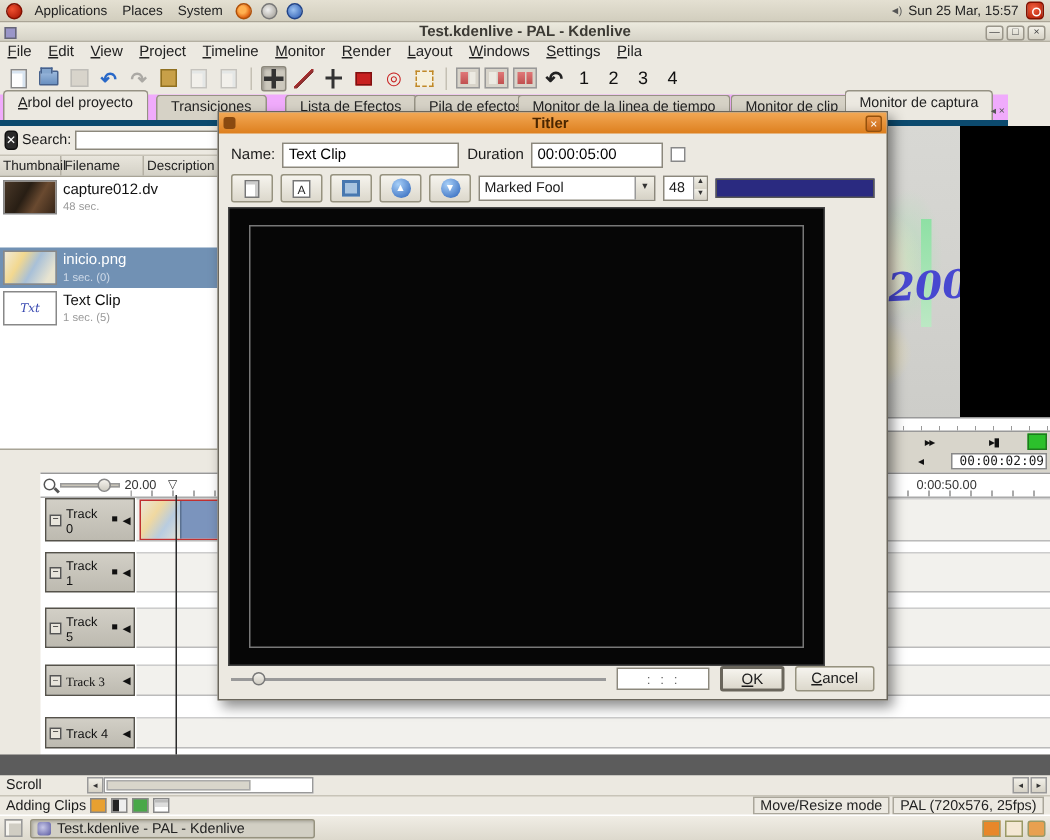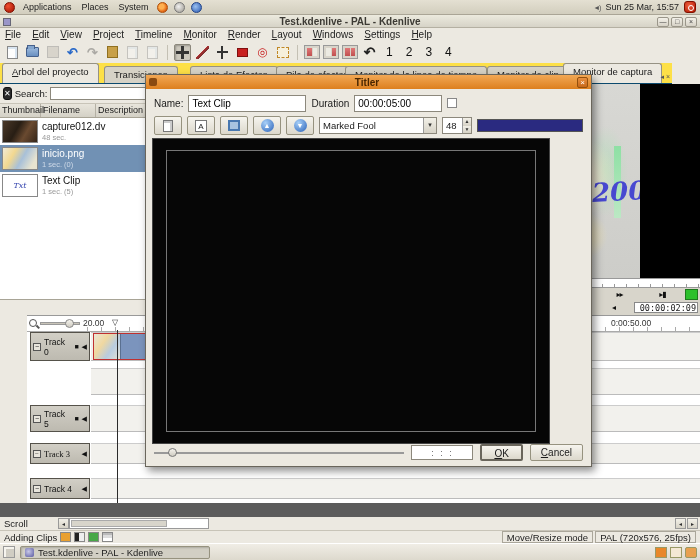--- a/index.html
+++ b/index.html
@@ -53,36 +53,36 @@
   .i-rec { width:11px; height:9px; background:#c82020; border:1px solid #801010; }
   .i-circ { color:#c82020; font-size:12px; }
   .i-sel { width:12px; height:11px; border:1px dashed #c08828; background:#f6f0dc; }
   .i-layout { width:16px; height:14px; background:#d8d4ca; border:1px solid #999; display:flex; gap:1px; padding:2px; }
   .i-layout i { flex:1; background:linear-gradient(#e07878,#c05050); }
   .i-layout i.lt { background:#eceae2; }
   .i-back { color:#222; font-size:14px; font-weight:bold; }
   .tnum { font-size:12px; color:#111; padding:0 5px; }
 
   
-  .tabrow { position:absolute; left:0; top:63px; width:672px; height:21px; background:#fde047; border-bottom:1px solid #0c4a6e; }
+  .tabrow { position:absolute; left:0; top:63px; width:672px; height:21px; background:#f0abfc; border-bottom:4px solid #0c4a6e; }
   .tab { position:absolute; bottom:0; height:17px; padding:2px 9px 0; font-size:9.5px; color:#222; background:#d6d2c6; border:1px solid #969284; border-bottom:none; border-radius:3px 3px 0 0; }
   .tab.active { height:20px; background:#ece9e1; font-size:9.5px; }
   .dockctl { position:absolute; right:2px; bottom:2px; font-size:7px; color:#555; }
 
   
   .ppanel { position:absolute; left:0; top:84px; width:146px; height:216px; background:#fff; border-right:1px solid #a8a496; border-bottom:1px solid #a8a496; }
   .searchrow { height:20px; background:#ece9e1; display:flex; align-items:center; gap:3px; padding:0 3px; border-bottom:1px solid #c8c4b8; }
   .clrbtn { width:14px; height:13px; background:#2a2a2a; border:1px solid #111; border-radius:3px; color:#fff; font-size:8px; line-height:11px; text-align:center; }
   .slabel { font-size:9.5px; }
   .sinput { flex:1; height:13px; border:1px solid #8c887c; background:#fff; font-size:9px; padding:0 2px; font-family:"Liberation Sans", sans-serif; }
   .phead { height:14px; background:linear-gradient(#e8e5dc,#d4d1c6); border-bottom:1px solid #a8a496; display:flex; font-size:9px; color:#222; }
   .phead span { padding:1px 2px; border-right:1px solid #b4b0a4; }
   .ph-thumb { width:41px; } .ph-file { width:58px; } .ph-desc { flex:1; border-right:none !important; }
   .prow { height:27px; display:flex; align-items:center; padding:1px 2px; gap:4px; }
-  .prow.selected { background:#7191b4; }
+  .prow.selected { background:#7191b4;margin-top:20px; }
   .thumb { width:36px; height:23px; border:1px solid #888; flex:none; }
   .th-capture { background:linear-gradient(120deg,#4a3828,#281e14 40%,#6a4a30 65%,#352518); }
   .th-inicio  { background:linear-gradient(120deg,#f0ead8,#f2d890 30%,#a8c0d8 55%,#e8e4d0 85%); }
   .th-text { background:#fff; display:flex; align-items:center; justify-content:center; font-family:"DejaVu Serif", serif; font-style:italic; font-size:8px; color:#3848b0; }
   .pmeta { line-height:1.25; }
   .fname { font-size:10px; color:#111; }
   .selected .fname { color:#fff; }
   .fsub { font-size:7.5px; color:#999; }
   .selected .fsub { color:#cfdae8; }
 
@@ -224,21 +224,21 @@
     <span class="mi fl">File</span>
     <span class="mi fl">Edit</span>
     <span class="mi fl">View</span>
     <span class="mi fl">Project</span>
     <span class="mi fl">Timeline</span>
     <span class="mi fl">Monitor</span>
     <span class="mi fl">Render</span>
     <span class="mi fl">Layout</span>
     <span class="mi fl">Windows</span>
     <span class="mi fl">Settings</span>
-    <span class="mi fl">Help</span>
+    <span class="mi fl">Pila</span>
   </div>
 
   <div class="toolbar">
     <span class="tbtn">
         <i class="i-page"></i>
       </span>
     <span class="tbtn">
         <i class="i-folder"></i>
       </span>
     <span class="tbtn dis">
@@ -395,20 +395,26 @@
       </div>
       <div class="thead">
         <span class="collapse">−</span>
         <span class="tname">Track 0</span>
         <span class="tind">■</span>
         <span class="tind">◀</span>
       </div>
     </div>
     <div class="track t1">
       <div class="lane"></div>
+      <div class="thead">
+        <span class="collapse">−</span>
+        <span class="tname">Track 1</span>
+        <span class="tind">■</span>
+        <span class="tind">◀</span>
+      </div>
     </div>
     <div class="track t2">
       <div class="lane"></div>
       <div class="thead">
         <span class="collapse">−</span>
         <span class="tname">Track 5</span>
         <span class="tind">■</span>
         <span class="tind">◀</span>
       </div>
     </div>

